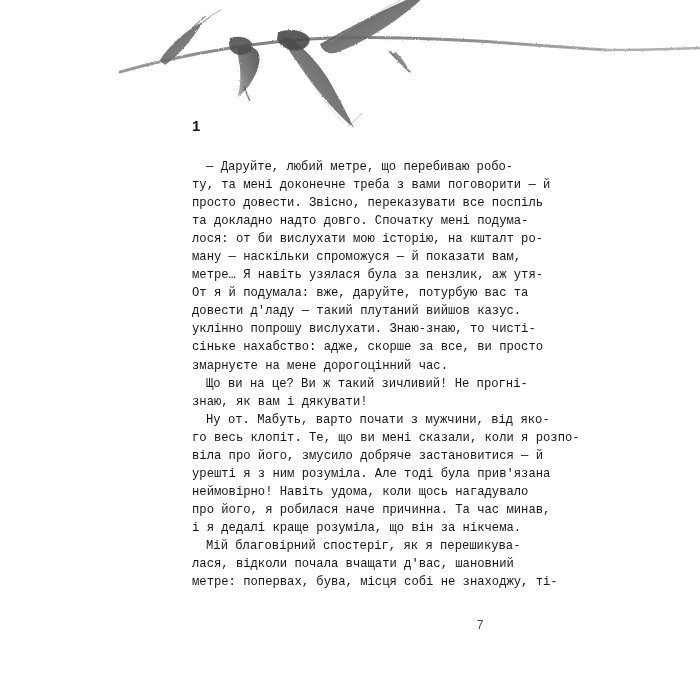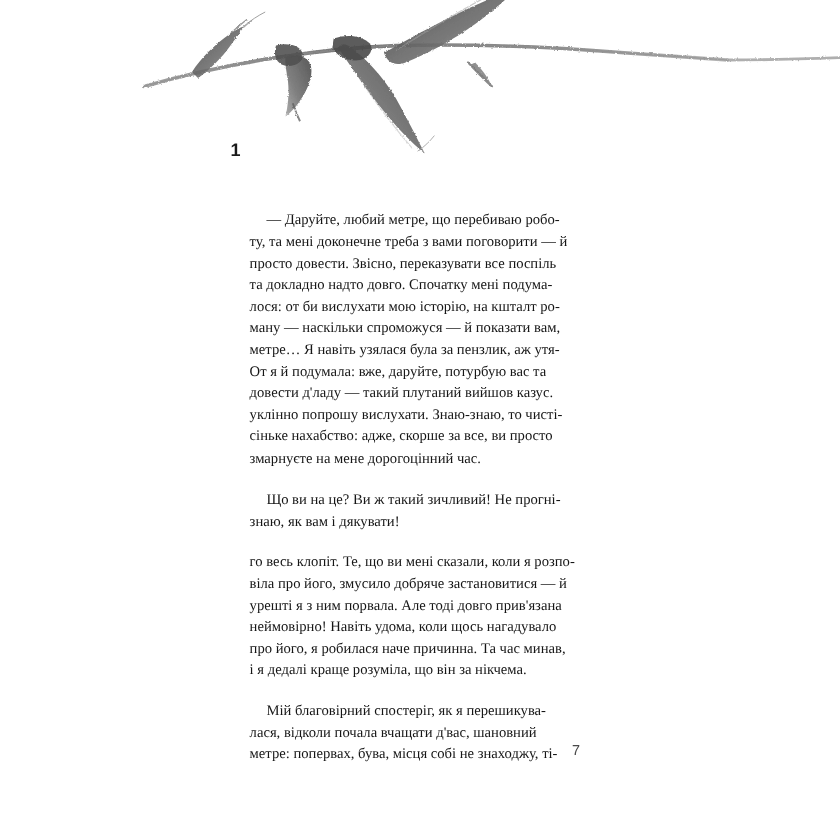--- a/index.html
+++ b/index.html
@@ -51,28 +51,28 @@
 
   
   .text-block {
     position: absolute;
     left: 192px;
     top: 158px;
     width: 296px;
   }
 
   .para {
-    margin: 16px;
+    margin: 0;
     padding: 0;
     font-size: 12.2px;
     line-height: 18.05px;
     color: #161616;
     text-align: justify;
     text-indent: 0;
-    font-family: Liberation Serif, serif;
+    font-family: Liberation Mono, monospace;
   }
 
   
   .line {
     display: block;
     white-space: nowrap;
     height: 18.05px;
     line-height: 18.05px;
   }
   .line.just {
@@ -232,28 +232,31 @@
     </p>
 
     <p class="para">
       <span class="line indent just">
           <span>Що ви на це? Ви ж такий зичливий! Не прогні-</span>
         </span>
       <span class="line"><span>знаю, як вам і дякувати!</span></span>
     </p>
 
     <p class="para">
+      <span class="line indent just">
+          <span>Ну от. Мабуть, варто почати з мужчини, від яко-</span>
+        </span>
       <span class="line just">
           <span>го весь клопіт. Те, що ви мені сказали, коли я розпо-</span>
         </span>
       <span class="line just">
           <span>віла про його, змусило добряче застановитися — й</span>
         </span>
       <span class="line just">
-          <span>урешті я з ним порвала. Але тоді довго прив'язана</span>
+          <span>урешті я з ним розуміла. Але тоді була прив'язана</span>
         </span>
       <span class="line just">
           <span>неймовірно! Навіть удома, коли щось нагадувало</span>
         </span>
       <span class="line just">
           <span>про його, я робилася наче причинна. Та час минав,</span>
         </span>
       <span class="line"><span>і я дедалі краще розуміла, що він за нікчема.</span></span>
     </p>
 

